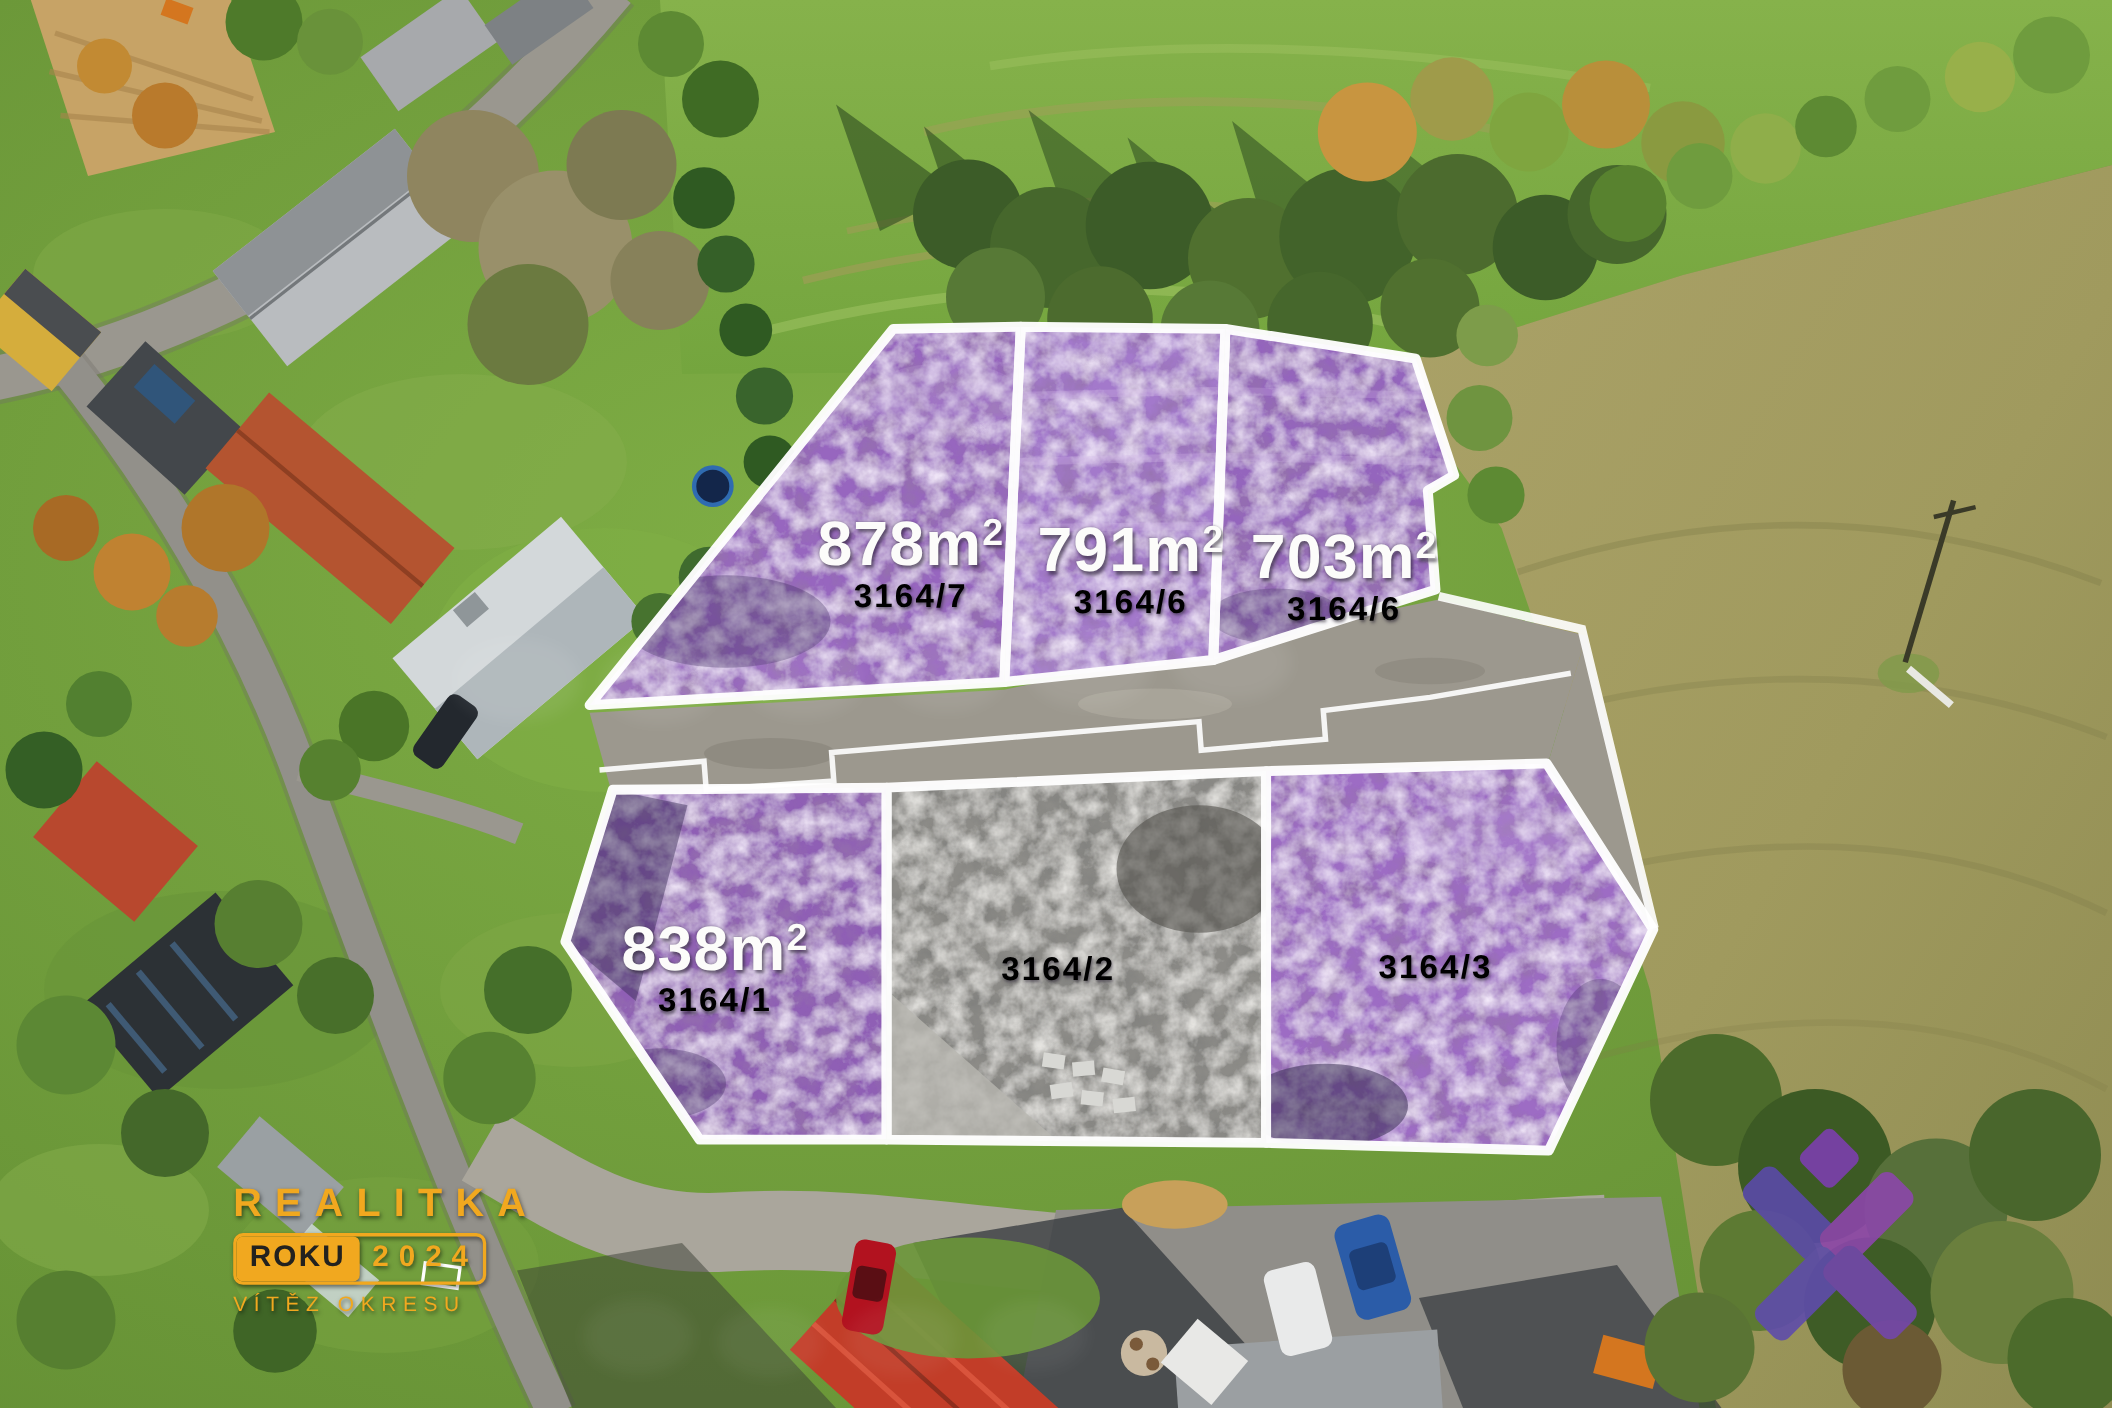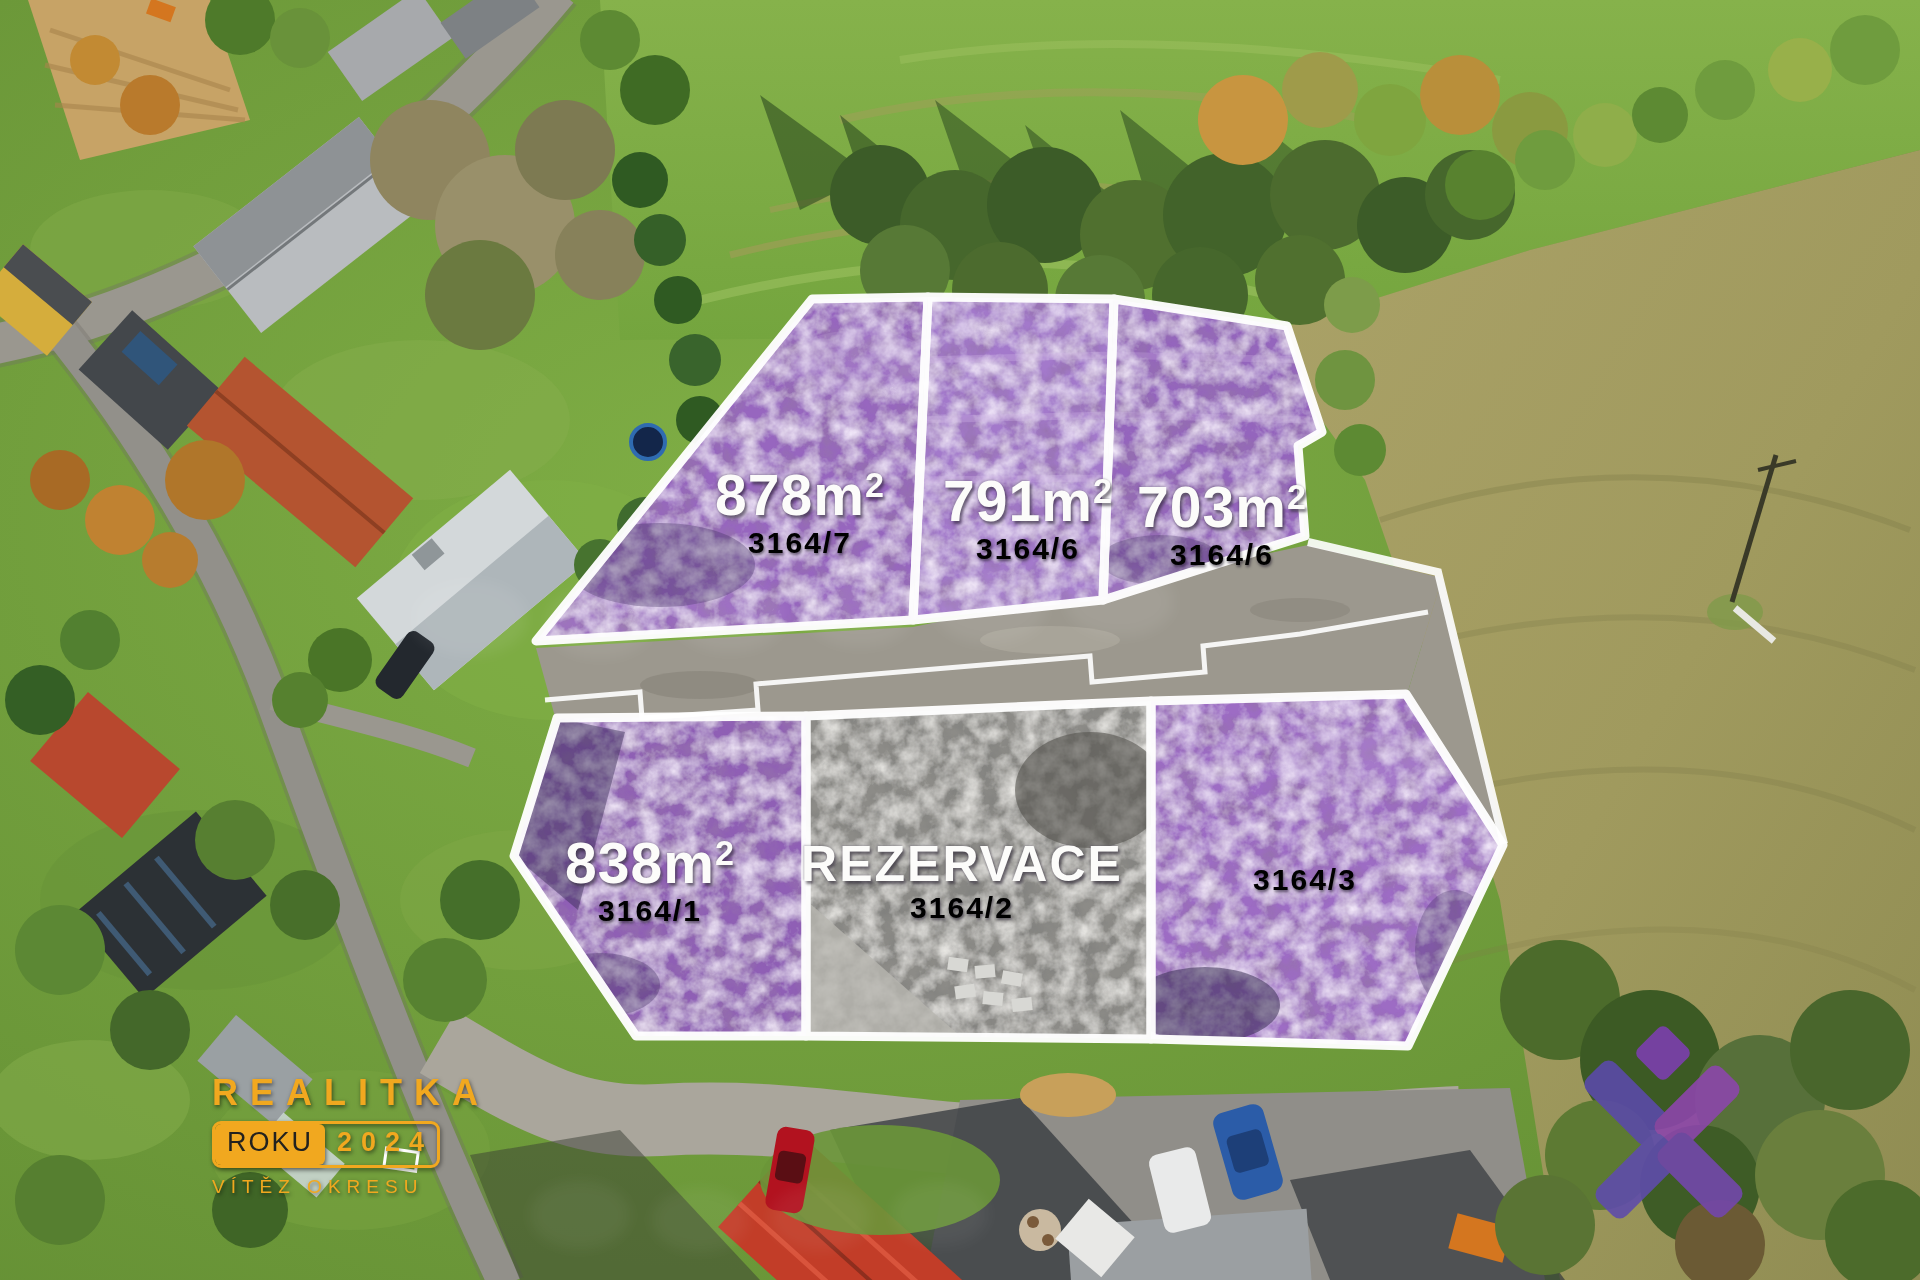--- a/index.html
+++ b/index.html
@@ -27,21 +27,21 @@
   #badge{
     position:absolute;left:212px;top:1072px;color:#F1A81F;
     filter:drop-shadow(1px 2px 2px rgba(0,0,0,.55));
   }
   #badge .b-line1{font-size:36px;font-weight:bold;letter-spacing:12px;}
   #badge .b-box{
     display:inline-flex;align-items:stretch;margin-top:7px;
     border:3px solid #F1A81F;border-radius:9px;
   }
   #badge .b-roku{
-    background:#F1A81F;color:#23221f;font-size:27px;font-weight:normal;
+    background:#F1A81F;color:#23221f;font-size:27px;font-weight:bold;
     letter-spacing:2px;padding:3px 12px;border-radius:6px;
   }
   #badge .b-year{
     color:#F1A81F;font-size:27px;font-weight:bold;letter-spacing:9px;
     padding:3px 4px 7px 12px;
   }
   #badge .b-line2{font-size:19px;font-weight:normal;letter-spacing:6px;margin-top:8px;}
   
   #logo{position:absolute;left:1594px;top:1028px;width:140px;height:185px;opacity:.9;}
   #logo .arm{position:absolute;width:92px;height:40px;border-radius:10px;}
@@ -412,38 +412,37 @@
     </g>
     <g opacity=".05">
       <ellipse cx="580" cy="1215" rx="50" ry="34"></ellipse>
         <ellipse cx="700" cy="1220" rx="48" ry="32"></ellipse>
       <ellipse cx="820" cy="1218" rx="50" ry="33"></ellipse>
         <ellipse cx="940" cy="1214" rx="48" ry="32"></ellipse>
     </g>
   </g>
 </svg>
 
-<div class="plabel" style="left:800px;top:512px">
+<div class="plabel" style="left:828px;top:512px">
   <div class="area"><span>878m</span><sup>2</sup></div>
   <div class="code">3164/7</div>
 </div>
 <div class="plabel" style="left:1028px;top:518px">
   <div class="area"><span>791m</span><sup>2</sup></div>
   <div class="code">3164/6</div>
 </div>
 <div class="plabel" style="left:1222px;top:524px">
   <div class="area"><span>703m</span><sup>2</sup></div>
   <div class="code">3164/6</div>
 </div>
 <div class="plabel" style="left:650px;top:880px">
   <div class="area"><span>838m</span><sup>2</sup></div>
   <div class="code">3164/1</div>
 </div>
 <div class="plabel reserved" style="left:962px;top:880px">
-  <div class="area"><span>REZERVACE</span><sup></sup></div>
   <div class="code">3164/2</div>
 </div>
 <div class="plabel" style="left:1305px;top:878px">
   <div class="code">3164/3</div>
 </div>
 
 <div id="badge">
   <div class="b-line1">REALITKA</div>
   <div class="b-box">
     <span class="b-roku">ROKU</span>

